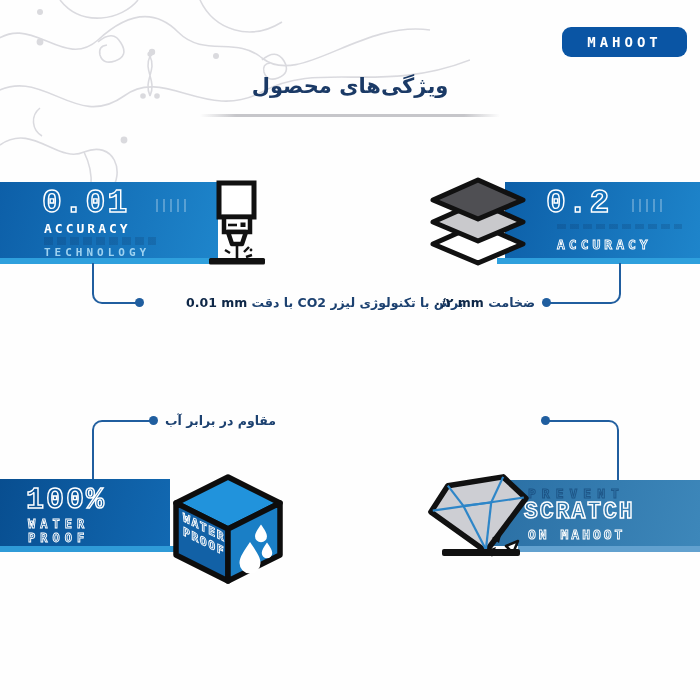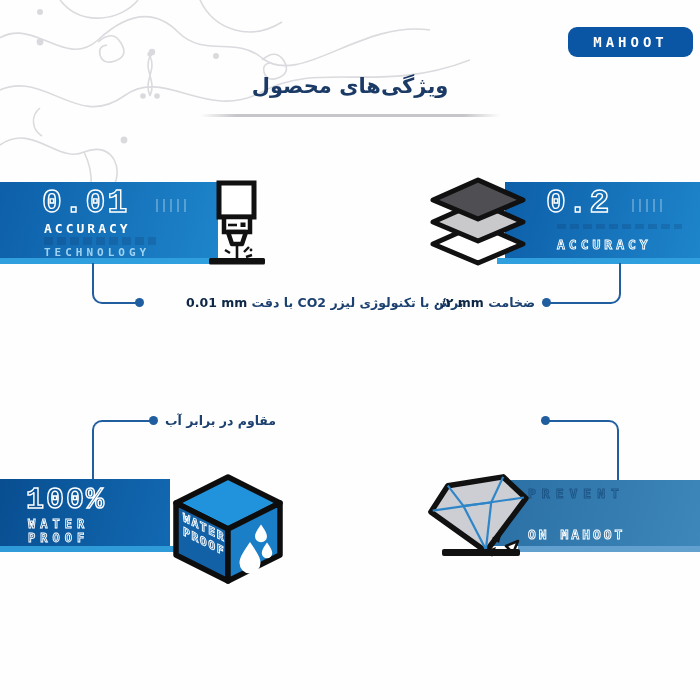--- a/index.html
+++ b/index.html
@@ -3,21 +3,21 @@
 <meta charset="utf-8">
 <style>
   html,body{margin:0;padding:0;}
   body{font-family:"DejaVu Sans",sans-serif;background:#ffffff;}
   #stage{position:relative;width:700px;height:700px;background:#fefefe;overflow:hidden;}
 
   
   .corner-art{position:absolute;left:0;top:0;pointer-events:none;}
 
   
-  .logo{position:absolute;right:7px;top:27px;width:125px;height:30px;background:#0a55a4;
+  .logo{position:absolute;right:13px;top:27px;width:125px;height:30px;background:#0a55a4;
         border-radius:9px;display:flex;align-items:center;justify-content:center;}
   .logo span{color:#fff;font-family:"DejaVu Sans Mono",monospace;font-weight:bold;
         font-size:14px;letter-spacing:4px;}
 
   
   .page-title{position:absolute;left:0;top:74px;width:700px;text-align:center;direction:rtl;
         color:#1b3a66;font-size:21px;font-weight:bold;}
   .divider{position:absolute;left:200px;top:114px;width:300px;height:3px;border-radius:2px;
         background:linear-gradient(90deg,rgba(200,200,204,0) 0%,#c6c6ca 12%,#c6c6ca 88%,rgba(200,200,204,0) 100%);}
 
@@ -174,20 +174,21 @@
       <path transform="translate(99,77) scale(0.75)" d="M0,-10 C4,-4 7,0 7,4 A7,7 0 1 1 -7,4 C-7,0 -4,-4 0,-10 Z"></path>
     </g>
   </svg>
 
   <div class="dot" style="left:541px;top:416px;"></div>
   <div class="conn conn-br"></div>
 
   <div class="banner banner-br"></div>
   <div class="strip strip-br"></div>
   <div class="tech ghost-stroke" style="left:528px;top:486px;font-size:13px;letter-spacing:6px;text-align:center;">PREVENT</div>
+  <div class="tech hollow-big" style="left:524px;top:499px;font-size:23px;letter-spacing:2px;">SCRATCH</div>
   <div class="tech hollow-sm" style="left:528px;top:527px;font-size:13px;letter-spacing:3px;">ON MAHOOT</div>
 
   <svg class="icon" style="left:424px;top:474px;" width="114" height="86" viewBox="0 0 114 86">
     <g transform="rotate(-7 56 44)">
       <polygon points="28,8 84,6 104,30 58,78 8,32" fill="#cdced3" stroke="#111" stroke-width="5.5" stroke-linejoin="round"></polygon>
       <g stroke="#2e86c8" stroke-width="2.2" fill="none">
         <line x1="10" y1="31" x2="102" y2="29"></line>
         <line x1="28" y1="8" x2="41" y2="30"></line>
         <line x1="84" y1="6" x2="69" y2="30"></line>
         <line x1="41" y1="30" x2="58" y2="76"></line>

